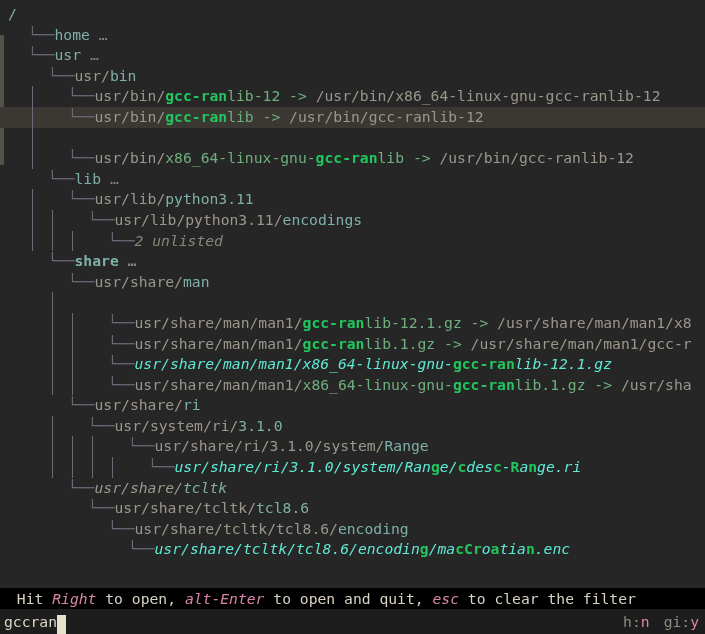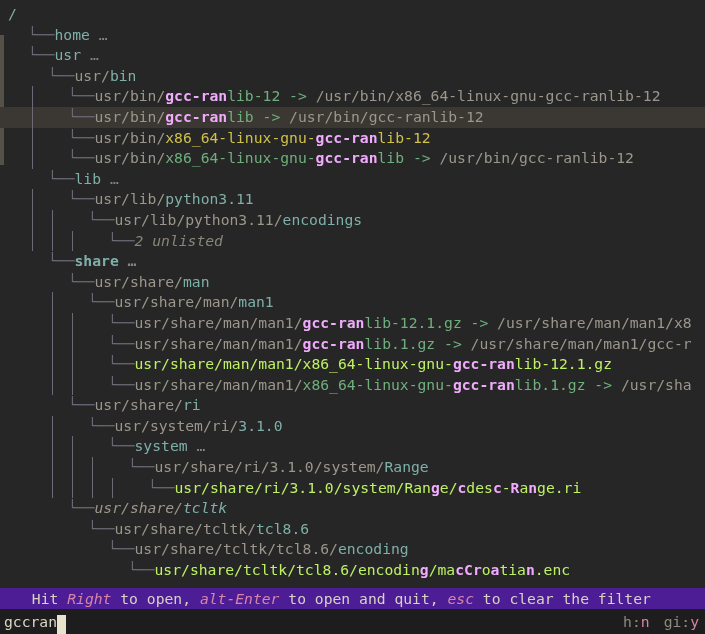--- a/index.html
+++ b/index.html
@@ -50,24 +50,24 @@
 
   
   .tw {
     color: #6d6a78;
     white-space: pre;
   }
 
   
   .dim      { color: #9c978c; }          
   .dir      { color: #7fb0a8; }          
-  .file     { color: #bef264; }          
+  .file     { color: #5eead4; font-style: italic; }          
   .exe      { color: #cfc14a; }          
   .link     { color: #6faf7d; }          
-  .match    { color: #f0abfc; font-weight: bold; }  
+  .match    { color: #22c55e; font-weight: bold; }  
   .unlisted { color: #8a857b; font-style: italic; }
   .root     { color: #7fb0a8; }
   .ell      { color: #8a857b; }
 
   
   #scrollbar {
     position: absolute;
     left: 0;
     top: 0;
     width: 4px;
@@ -80,24 +80,24 @@
     width: 4px;
     background: #555149;
     border-radius: 0;
   }
 
   
   #hintbar {
     flex: 0 0 auto;
     height: 21px;
     line-height: 21px;
-    padding-left: 23px;
+    padding-left: 8px;
     white-space: pre;
     color: #d9d2c4;
-    background: #4c1d95;
+    background: #000000;
     overflow: hidden;
   }
   .key {
     color: #d884a8;
     font-style: italic;
   }
 
   
   #statusline {
     flex: 0 0 auto;
@@ -144,36 +144,35 @@
     <div id="scrollbar">
       <div id="scrollthumb" style="top: 6%; height: 22%;"></div>
     </div>
     <div id="rows">
         <div class="row"><span style="padding-left: 0px;"><span class="root">/</span></span></div>
         <div class="row"><span style="padding-left: 20px;"><span class="tw">└──</span><span class="dir">home</span><span class="ell"> …</span></span></div>
         <div class="row"><span style="padding-left: 20px;"><span class="tw">└──</span><span class="dir">usr</span><span class="ell"> …</span></span></div>
         <div class="row"><span style="padding-left: 40px;"><span class="tw">└──</span><span class="dim">usr/</span><span class="dir">bin</span></span></div>
         <div class="row"><span style="padding-left: 60px;"><span class="tw">└──</span><span class="dim">usr/bin/</span><span class="match">gcc-ran</span><span class="link">lib-12</span><span class="link"> -&gt; </span><span class="dim">/usr/bin/x86_64-linux-gnu-gcc-ranlib-12</span></span><div style="position: absolute; left: 32px; top: 0px; height: 100%; width: 1px; background: rgb(109, 106, 120);"></div></div>
         <div class="row sel"><span style="padding-left: 60px;"><span class="tw">└──</span><span class="dim">usr/bin/</span><span class="match">gcc-ran</span><span class="link">lib</span><span class="link"> -&gt; </span><span class="dim">/usr/bin/gcc-ranlib-12</span></span><div style="position: absolute; left: 32px; top: 0px; height: 100%; width: 1px; background: rgb(109, 106, 120);"></div></div>
-        <div class="row"><span style="padding-left: 60px;"><span class="tw">└──</span><span class="dim">usr/bin/</span><span class="exe">x86_64-linux-gnu-</span><span class="match">gcc-ran</span><span class="exe">lib-12</span></span><div style="position: absolute; left: 32px; top: 0px; height: 100%; width: 1px; background: rgb(109, 106, 120);"></div></div>
+        <div class="row"><div style="position: absolute; left: 32px; top: 0px; height: 100%; width: 1px; background: rgb(109, 106, 120);"></div></div>
         <div class="row"><span style="padding-left: 60px;"><span class="tw">└──</span><span class="dim">usr/bin/</span><span class="link">x86_64-linux-gnu-</span><span class="match">gcc-ran</span><span class="link">lib</span><span class="link"> -&gt; </span><span class="dim">/usr/bin/gcc-ranlib-12</span></span><div style="position: absolute; left: 32px; top: 0px; height: 100%; width: 1px; background: rgb(109, 106, 120);"></div></div>
         <div class="row"><span style="padding-left: 40px;"><span class="tw">└──</span><span class="dir">lib</span><span class="ell"> …</span></span></div>
         <div class="row"><span style="padding-left: 60px;"><span class="tw">└──</span><span class="dim">usr/lib/</span><span class="dir">python3.11</span></span><div style="position: absolute; left: 32px; top: 0px; height: 100%; width: 1px; background: rgb(109, 106, 120);"></div></div>
         <div class="row"><span style="padding-left: 80px;"><span class="tw">└──</span><span class="dim">usr/lib/python3.11/</span><span class="dir">encodings</span></span><div style="position: absolute; left: 32px; top: 0px; height: 100%; width: 1px; background: rgb(109, 106, 120);"></div><div style="position: absolute; left: 52px; top: 0px; height: 100%; width: 1px; background: rgb(109, 106, 120);"></div></div>
         <div class="row"><span style="padding-left: 100px;"><span class="tw">└──</span><span class="unlisted">2 unlisted</span></span><div style="position: absolute; left: 32px; top: 0px; height: 100%; width: 1px; background: rgb(109, 106, 120);"></div><div style="position: absolute; left: 52px; top: 0px; height: 100%; width: 1px; background: rgb(109, 106, 120);"></div><div style="position: absolute; left: 72px; top: 0px; height: 100%; width: 1px; background: rgb(109, 106, 120);"></div></div>
         <div class="row"><span style="padding-left: 40px; font-weight: bold;"><span class="tw">└──</span><span class="dir">share</span><span class="ell"> …</span></span></div>
         <div class="row"><span style="padding-left: 60px; margin-top: 40px;"><span class="tw">└──</span><span class="dim">usr/share/</span><span class="dir">man</span></span></div>
-        <div class="row"><span style="padding-left: 80px;"><span class="tw">└──</span><span class="dim">usr/share/man/</span><span class="dir">man1</span></span><div style="position: absolute; left: 52px; top: 0px; height: 100%; width: 1px; background: rgb(109, 106, 120);"></div></div>
+        <div class="row"><div style="position: absolute; left: 52px; top: 0px; height: 100%; width: 1px; background: rgb(109, 106, 120);"></div></div>
         <div class="row"><span style="padding-left: 100px;"><span class="tw">└──</span><span class="dim">usr/share/man/man1/</span><span class="match">gcc-ran</span><span class="link">lib-12.1.gz</span><span class="link"> -&gt; </span><span class="dim">/usr/share/man/man1/x8</span></span><div style="position: absolute; left: 52px; top: 0px; height: 100%; width: 1px; background: rgb(109, 106, 120);"></div><div style="position: absolute; left: 72px; top: 0px; height: 100%; width: 1px; background: rgb(109, 106, 120);"></div></div>
         <div class="row"><span style="padding-left: 100px;"><span class="tw">└──</span><span class="dim">usr/share/man/man1/</span><span class="match">gcc-ran</span><span class="link">lib.1.gz</span><span class="link"> -&gt; </span><span class="dim">/usr/share/man/man1/gcc-r</span></span><div style="position: absolute; left: 52px; top: 0px; height: 100%; width: 1px; background: rgb(109, 106, 120);"></div><div style="position: absolute; left: 72px; top: 0px; height: 100%; width: 1px; background: rgb(109, 106, 120);"></div></div>
         <div class="row"><span style="padding-left: 100px;"><span class="tw">└──</span><span class="file">usr/share/man/man1/x86_64-linux-gnu-</span><span class="match">gcc-ran</span><span class="file">lib-12.1.gz</span></span><div style="position: absolute; left: 52px; top: 0px; height: 100%; width: 1px; background: rgb(109, 106, 120);"></div><div style="position: absolute; left: 72px; top: 0px; height: 100%; width: 1px; background: rgb(109, 106, 120);"></div></div>
         <div class="row"><span style="padding-left: 100px;"><span class="tw">└──</span><span class="dim">usr/share/man/man1/</span><span class="link">x86_64-linux-gnu-</span><span class="match">gcc-ran</span><span class="link">lib.1.gz</span><span class="link"> -&gt; </span><span class="dim">/usr/sha</span></span><div style="position: absolute; left: 52px; top: 0px; height: 100%; width: 1px; background: rgb(109, 106, 120);"></div><div style="position: absolute; left: 72px; top: 0px; height: 100%; width: 1px; background: rgb(109, 106, 120);"></div></div>
         <div class="row"><span style="padding-left: 60px;"><span class="tw">└──</span><span class="dim">usr/share/</span><span class="dir">ri</span></span></div>
         <div class="row"><span style="padding-left: 80px;"><span class="tw">└──</span><span class="dim">usr/system/ri/</span><span class="dir">3.1.0</span></span><div style="position: absolute; left: 52px; top: 0px; height: 100%; width: 1px; background: rgb(109, 106, 120);"></div></div>
-        <div class="row"><span style="padding-left: 100px;"><span class="tw">└──</span><span class="dir">system</span><span class="ell"> …</span></span><div style="position: absolute; left: 52px; top: 0px; height: 100%; width: 1px; background: rgb(109, 106, 120);"></div><div style="position: absolute; left: 72px; top: 0px; height: 100%; width: 1px; background: rgb(109, 106, 120);"></div></div>
         <div class="row"><span style="padding-left: 120px;"><span class="tw">└──</span><span class="dim">usr/share/ri/3.1.0/system/</span><span class="dir">Range</span></span><div style="position: absolute; left: 52px; top: 0px; height: 100%; width: 1px; background: rgb(109, 106, 120);"></div><div style="position: absolute; left: 72px; top: 0px; height: 100%; width: 1px; background: rgb(109, 106, 120);"></div><div style="position: absolute; left: 92px; top: 0px; height: 100%; width: 1px; background: rgb(109, 106, 120);"></div></div>
         <div class="row"><span style="padding-left: 140px;"><span class="tw">└──</span><span class="file">usr/share/ri/3.1.0/system/Ran</span><span class="match">g</span><span class="file">e/</span><span class="match">c</span><span class="file">des</span><span class="match">c</span><span class="file">-</span><span class="match">R</span><span class="file">a</span><span class="match">n</span><span class="file">ge.ri</span></span><div style="position: absolute; left: 52px; top: 0px; height: 100%; width: 1px; background: rgb(109, 106, 120);"></div><div style="position: absolute; left: 72px; top: 0px; height: 100%; width: 1px; background: rgb(109, 106, 120);"></div><div style="position: absolute; left: 92px; top: 0px; height: 100%; width: 1px; background: rgb(109, 106, 120);"></div><div style="position: absolute; left: 112px; top: 0px; height: 100%; width: 1px; background: rgb(109, 106, 120);"></div></div>
         <div class="row"><span style="padding-left: 60px; font-style: italic;"><span class="tw">└──</span><span class="dim">usr/share/</span><span class="dir">tcltk</span></span></div>
         <div class="row"><span style="padding-left: 80px;"><span class="tw">└──</span><span class="dim">usr/share/tcltk/</span><span class="dir">tcl8.6</span></span></div>
         <div class="row"><span style="padding-left: 100px;"><span class="tw">└──</span><span class="dim">usr/share/tcltk/tcl8.6/</span><span class="dir">encoding</span></span></div>
         <div class="row"><span style="padding-left: 120px;"><span class="tw">└──</span><span class="file">usr/share/tcltk/tcl8.6/encodin</span><span class="match">g</span><span class="file">/ma</span><span class="match">c</span><span class="match">C</span><span class="match">r</span><span class="file">o</span><span class="match">a</span><span class="file">tia</span><span class="match">n</span><span class="file">.enc</span></span></div>
       </div>
   </div>
 
   <div id="hintbar"><span> Hit </span><span class="key">Right</span><span> to open, </span><span class="key">alt-Enter</span><span> to open and quit, </span><span class="key">esc</span><span> to clear the filter</span></div>

